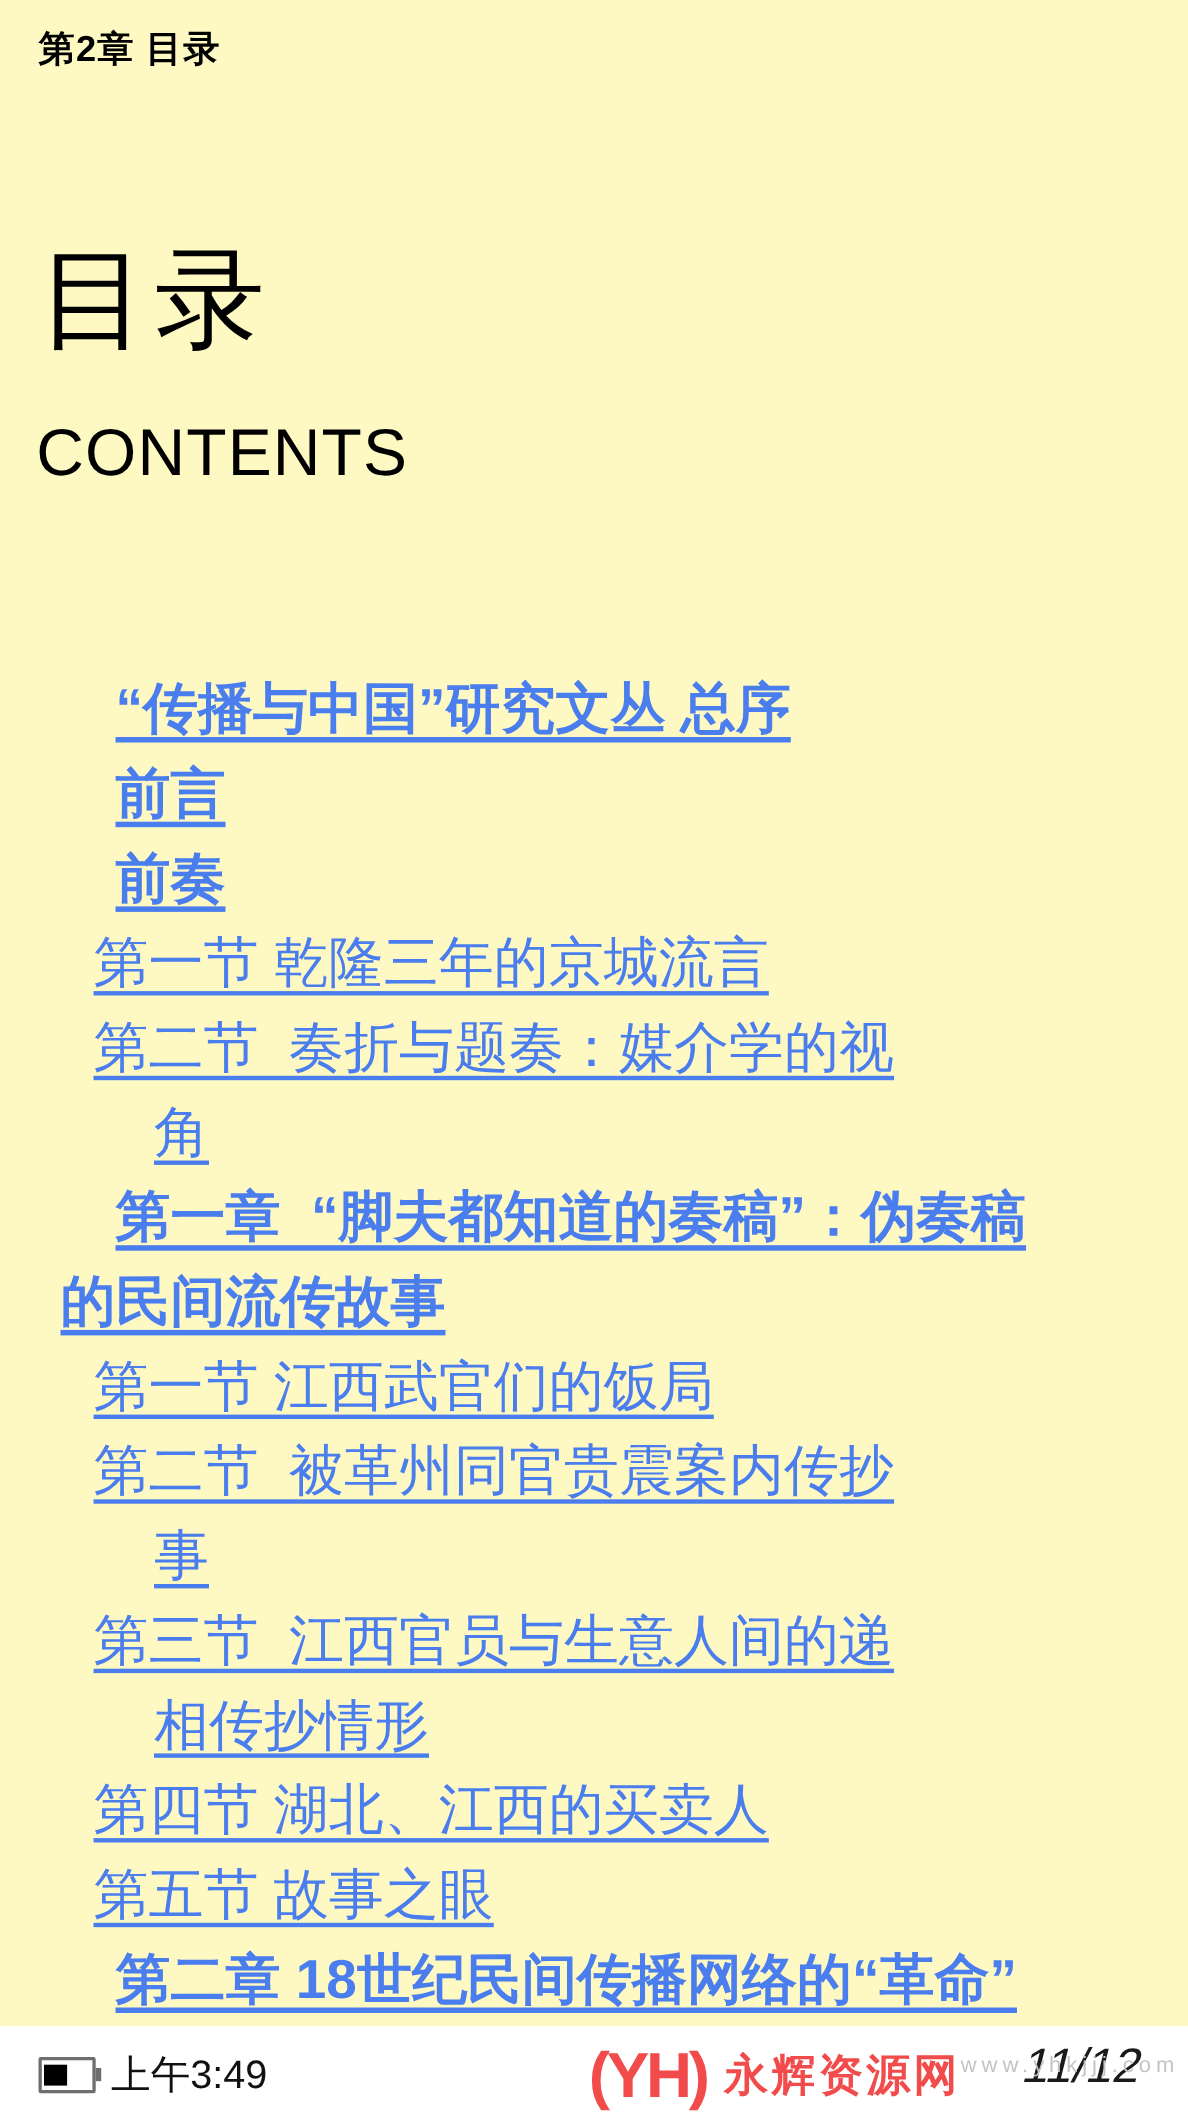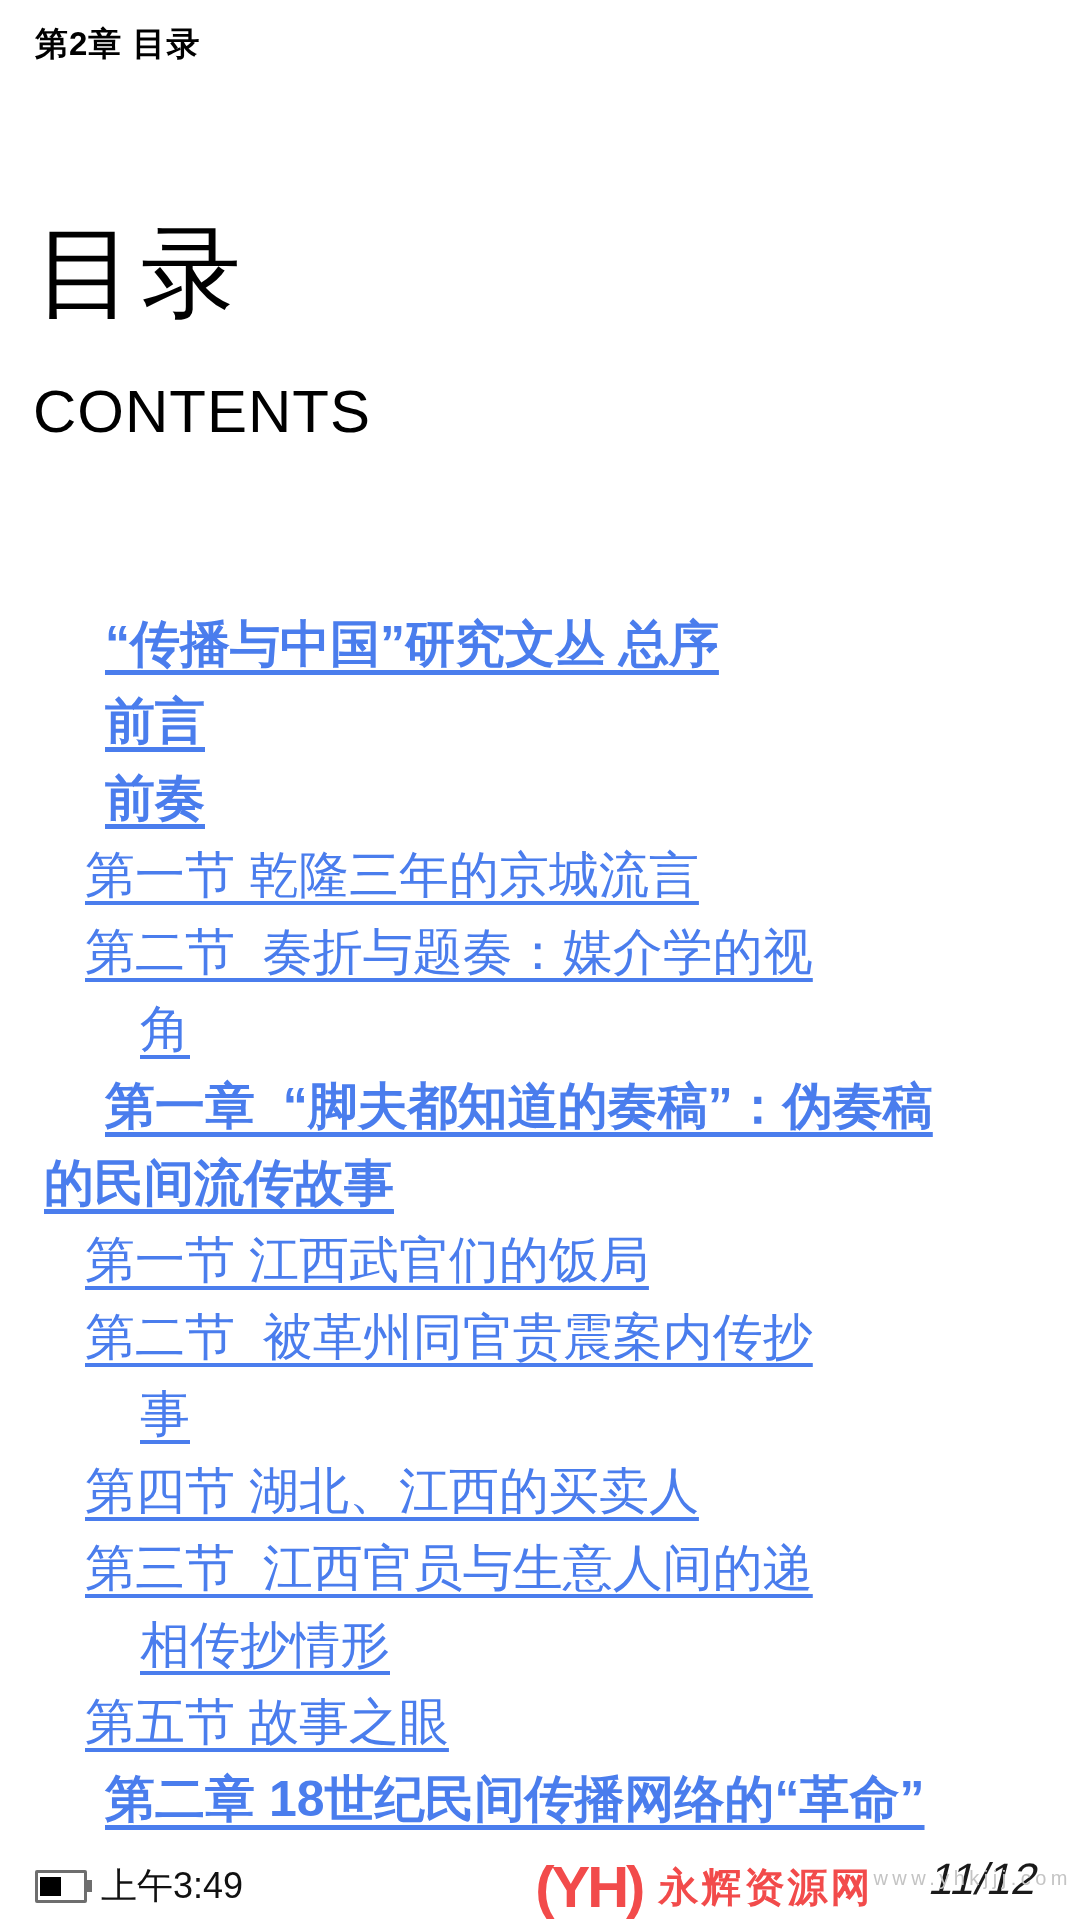--- a/index.html
+++ b/index.html
@@ -1,20 +1,20 @@
 <!DOCTYPE html>
 <html><head>
 <meta charset="utf-8">
 <style>
   html,body{margin:0;padding:0;background:#888;}
   .page{
     position:relative;
     width:1080px;height:1920px;
     margin:0 auto;
-    background:#ffffff;
+    background:#fef9c3;
     overflow:hidden;
     font-family:"Liberation Sans","DejaVu Sans",sans-serif;
     color:#000;
   }
   
   .chapter-header{
     position:absolute;left:35px;top:22px;
     font-size:33px;font-weight:700;color:#000;
     letter-spacing:1px;white-space:pre;
   }
@@ -40,21 +40,21 @@
     line-height:77px;font-size:50px;white-space:pre;
   }
   .toc-line>span{
     text-decoration:underline;
     text-decoration-thickness:4px;
     text-underline-offset:9px;
   }
   .bold .toc-line{font-weight:700;}
   .bold .toc-line>span{text-decoration-thickness:5px;}
   .x105{padding-left:105px;}
-  .x55{padding-left:44px;}
+  .x55{padding-left:55px;}
   .x195{padding-left:85px;}
   .x140{padding-left:140px;}
   
   .status-bar{
     position:absolute;left:0;bottom:0;width:1080px;height:78px;
     background:#ffffff;
   }
   .status-left{
     position:absolute;left:35px;bottom:14px;height:40px;
     display:flex;align-items:center;
@@ -140,26 +140,26 @@
     <a>
       <div class="toc-line x195"><span>第一节 江西武官们的饭局</span></div>
     </a>
 
     <a>
       <div class="toc-line x195"><span>第二节  被革州同官贵震案内传抄</span></div>
       <div class="toc-line x140"><span>事</span></div>
     </a>
 
     <a>
-      <div class="toc-line x195"><span>第四节 湖北、江西的买卖人</span></div>
+      <div class="toc-line x195"><span>第三节  江西官员与生意人间的递</span></div>
+      <div class="toc-line x140"><span>相传抄情形</span></div>
     </a>
 
     <a>
-      <div class="toc-line x195"><span>第三节  江西官员与生意人间的递</span></div>
-      <div class="toc-line x140"><span>相传抄情形</span></div>
+      <div class="toc-line x195"><span>第四节 湖北、江西的买卖人</span></div>
     </a>
 
     <a>
       <div class="toc-line x195"><span>第五节 故事之眼</span></div>
     </a>
 
     <a class="bold">
       <div class="toc-line x105"><span>第二章 18世纪民间传播网络的“革命”</span></div>
     </a>
 

